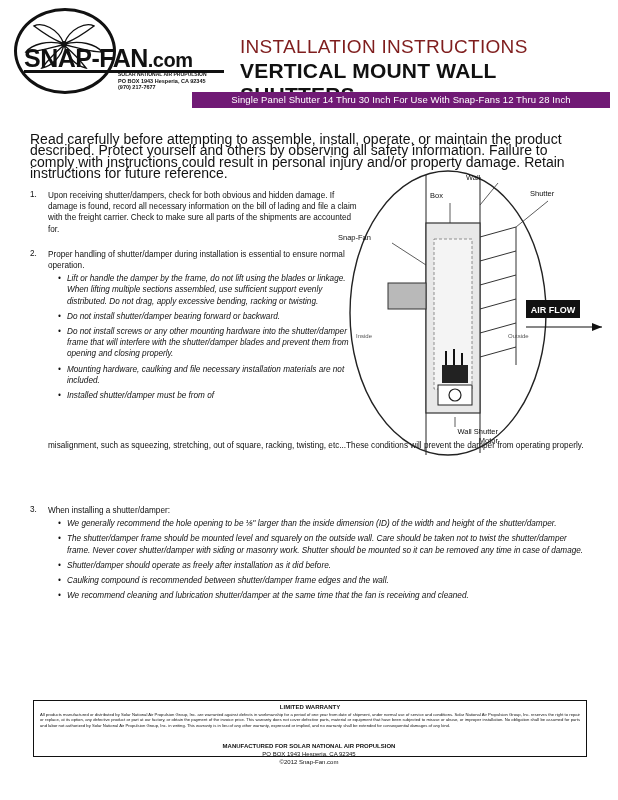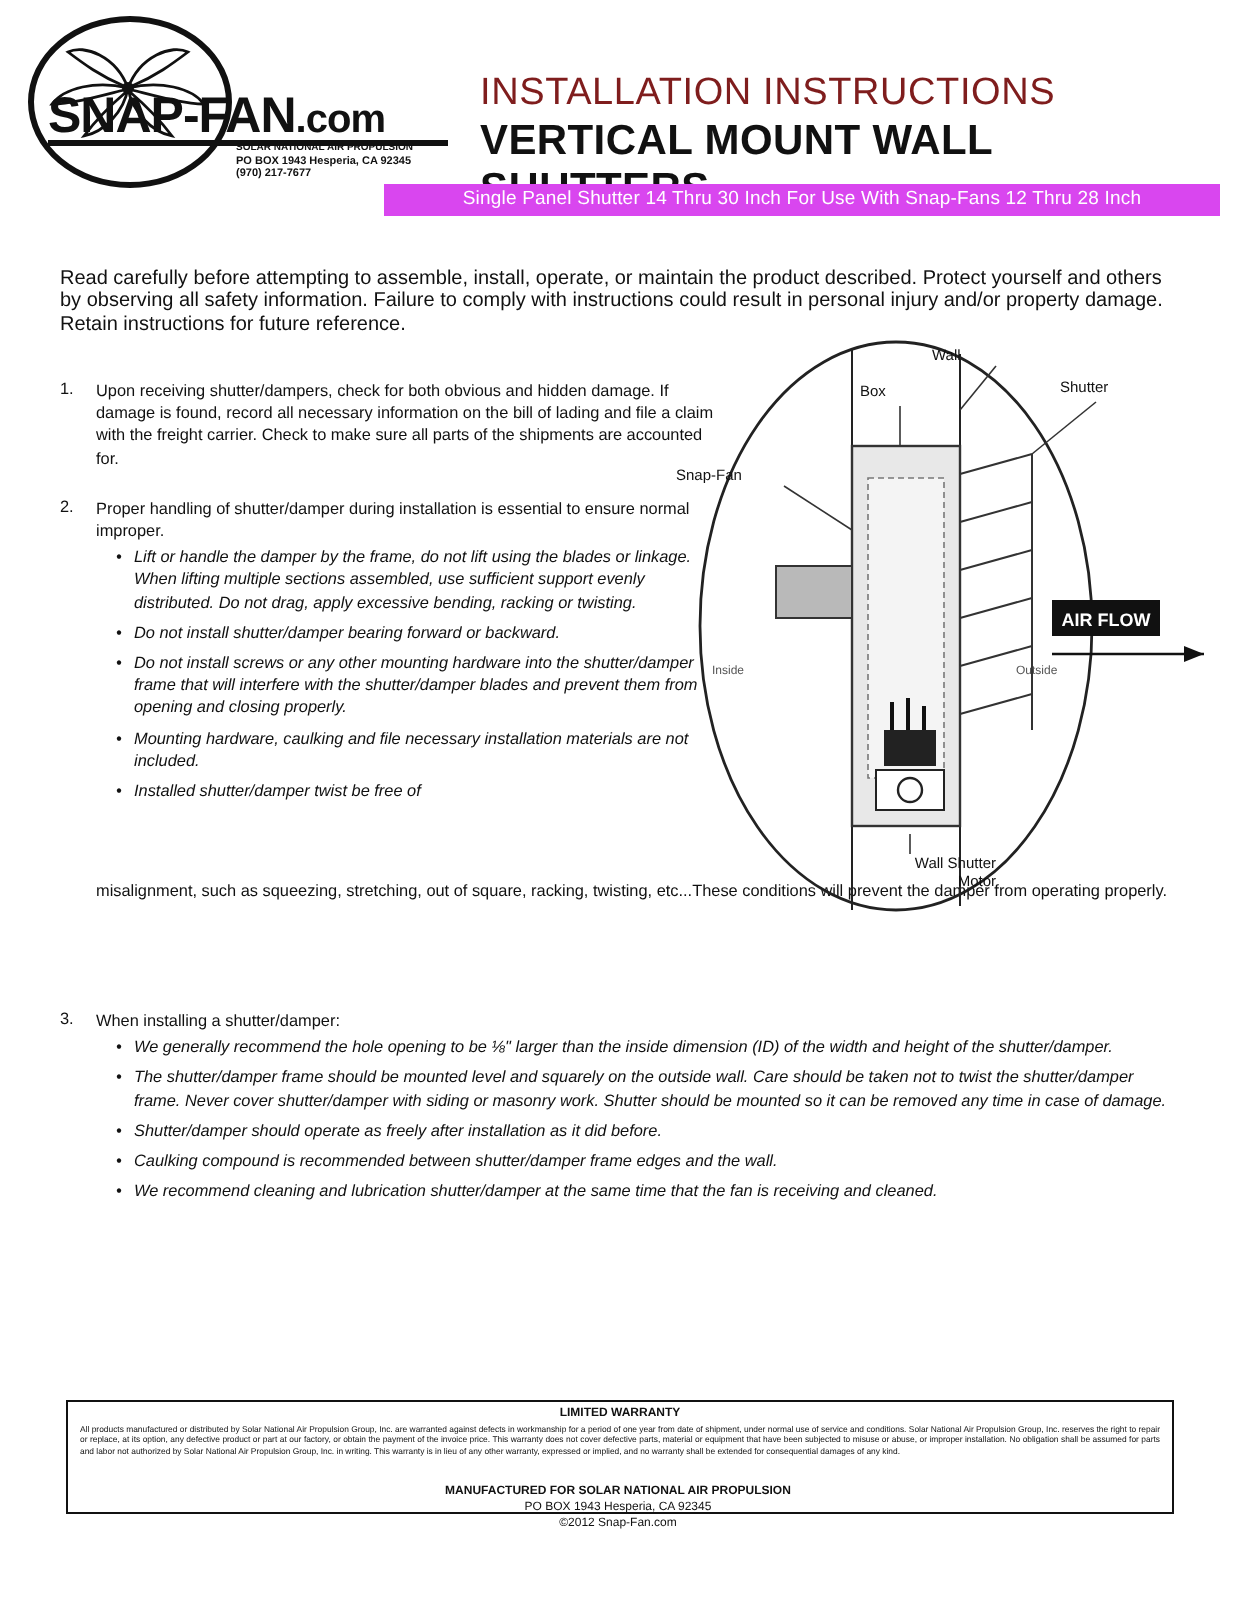--- a/index.html
+++ b/index.html
@@ -12,25 +12,25 @@
   .logo-oval{position:absolute;left:0;top:0;width:96px;height:80px;border:3px solid #111;border-radius:50%;}
   .fan-svg{position:absolute;left:8px;top:6px;}
   .brand{position:absolute;left:10px;top:36px;font-family:"Liberation Sans",sans-serif;font-weight:bold;font-size:25px;letter-spacing:-.5px;color:#111;white-space:nowrap;}
   .brand .dotcom{font-size:20px;}
   .brand-underline{position:absolute;left:10px;top:62px;width:200px;height:3px;background:#111;}
   .addr{position:absolute;left:104px;top:63px;font-size:5.5px;line-height:6.6px;color:#111;font-weight:bold;}
   .addr .l1{font-size:5px;}
   .title-block{position:absolute;left:240px;top:36px;width:370px;}
   .t1{font-size:19px;letter-spacing:.3px;color:#7f1d1d;font-family:"Liberation Sans",sans-serif;}
   .t2{font-size:21px;font-weight:bold;letter-spacing:.2px;color:#111;margin-top:1px;}
-  .subbar{position:absolute;left:192px;top:92px;width:418px;height:16px;background:#d946ef;}
+  .subbar{position:absolute;left:192px;top:92px;width:418px;height:16px;background:#701a75;}
   .subbar span{display:block;color:#fff;font-size:9.5px;text-align:center;line-height:16px;letter-spacing:.1px;}
 
   
-  .intro{position:absolute;left:30px;top:134px;width:558px;font-size:10px;line-height:11.4px;color:#111;}
+  .intro{position:absolute;left:30px;top:134px;width:558px;font-size:14px;line-height:11.4px;color:#111;}
   .numlist{position:absolute;left:30px;top:190px;width:330px;}
   .item{position:relative;margin-bottom:9px;}
   .num{position:absolute;left:0;top:0;width:16px;font-size:8.2px;}
   .itxt{margin-left:18px;font-size:8.2px;line-height:11.2px;}
   .bullets{margin:2px 0 0 10px;padding:0;list-style:none;font-style:italic;}
   .bullets li{position:relative;font-size:8.2px;line-height:11.2px;margin-bottom:4px;padding-left:9px;}
   .bullets li:before{content:"\2022";position:absolute;left:0;top:0;font-size:8.2px;}
 
   .sec3{position:absolute;left:30px;top:505px;width:558px;}
   .sec3 .itxt{margin-left:18px;}
@@ -86,27 +86,27 @@
 
   <div class="intro">Read carefully before attempting to assemble, install, operate, or maintain the product described. Protect yourself and others by observing all safety information. Failure to comply with instructions could result in personal injury and/or property damage. Retain instructions for future reference.</div>
 
   <div class="numlist">
     <div class="item">
       <div class="num">1.</div>
       <div class="itxt">Upon receiving shutter/dampers, check for both obvious and hidden damage. If damage is found, record all necessary information on the bill of lading and file a claim with the freight carrier. Check to make sure all parts of the shipments are accounted for.</div>
     </div>
     <div class="item" style="margin-top:14px;">
       <div class="num">2.</div>
-      <div class="itxt">Proper handling of shutter/damper during installation is essential to ensure normal improper.</div>
+      <div class="itxt">Proper handling of shutter/damper during installation is essential to ensure normal operation.</div>
       <ul class="bullets" style="margin-left:28px;">
         <li>Lift or handle the damper by the frame, do not lift using the blades or linkage. When lifting multiple sections assembled, use sufficient support evenly distributed. Do not drag, apply excessive bending, racking or twisting.</li>
         <li>Do not install shutter/damper bearing forward or backward.</li>
         <li>Do not install screws or any other mounting hardware into the shutter/damper frame that will interfere with the shutter/damper blades and prevent them from opening and closing properly.</li>
         <li>Mounting hardware, caulking and file necessary installation materials are not included.</li>
-        <li>Installed shutter/damper twist be free of</li>
+        <li>Installed shutter/damper must be from of</li>
       </ul>
     </div>
   </div>
 
   <div style="position:absolute;left:48px;top:440px;width:540px;font-size:8.2px;line-height:11.2px;">misalignment, such as squeezing, stretching, out of square, racking, twisting, etc...These conditions will prevent the damper from operating properly.</div>
 
   <div class="sec3">
     <div class="item">
       <div class="num">3.</div>
       <div class="itxt">When installing a shutter/damper:</div>

